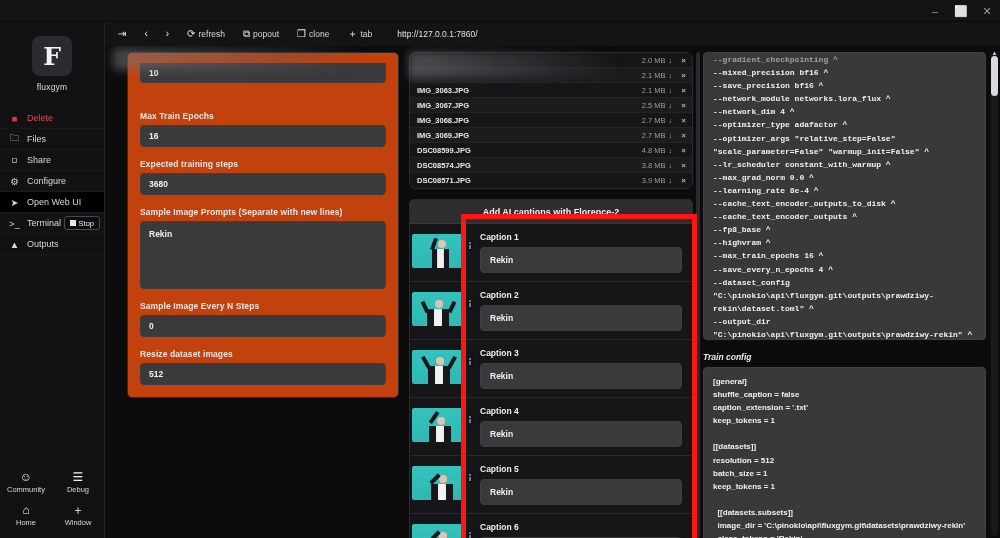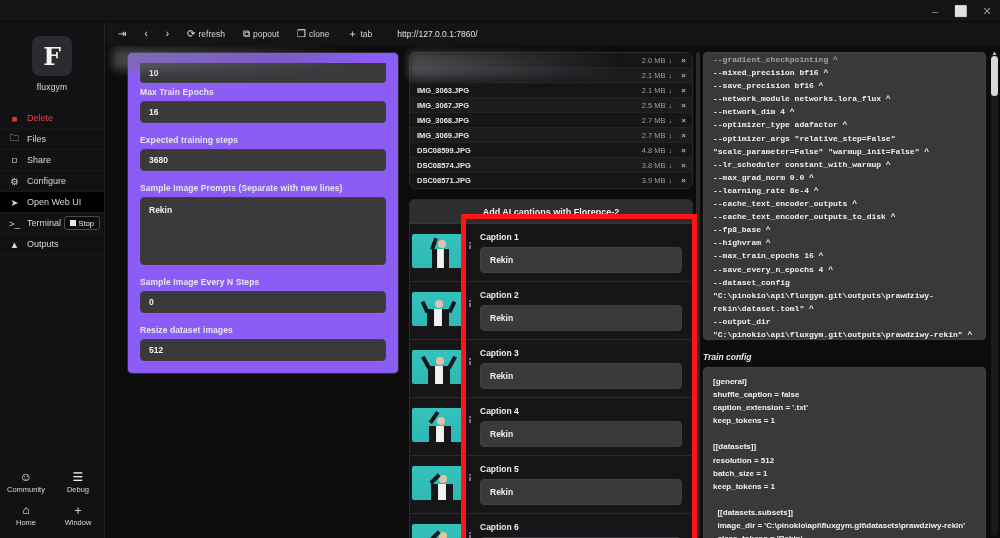--- a/index.html
+++ b/index.html
@@ -106,21 +106,21 @@
     background: linear-gradient(90deg, rgba(120,120,125,.55), rgba(90,90,95,.30) 70%, rgba(60,60,64,0));
     filter: blur(5px); z-index: 6; pointer-events: none;
   }
 
   .col { min-width: 0; }
   .col-left   { width: 300px; flex: 0 0 300px; padding: 0 6px 0 22px; }
   .col-mid    { width: 292px; flex: 0 0 292px; padding: 0 4px; }
   .col-right  { flex: 1 1 auto; padding: 0 14px 0 6px; }
 
   .card {
-    background: #8b5cf6; border: 1px solid #2c2c30; border-radius: 5px;
+    background: #c2410c; border: 1px solid #2c2c30; border-radius: 5px;
     padding: 10px 12px;
   }
 
   
   .field { margin-bottom: 12px; }
   .field-label {
     font-size: 8.5px; font-weight: bold; color: #e8e8e8;
     margin-bottom: 4px; letter-spacing: .1px;
   }
   .input {
@@ -369,21 +369,21 @@
 
     <div class="page">
 
       <div class="blur-head"></div>
 
       <div class="col col-left">
         <div class="card">
 
           <div class="input-partial">10</div>
 
-          <div class="field" style="margin-top:4px">
+          <div class="field" style="margin-top:28px">
             <div class="field-label">Max Train Epochs</div>
             <div class="input">16</div>
           </div>
 
           <div class="field">
             <div class="field-label">Expected training steps</div>
             <div class="input">3680</div>
           </div>
 
           <div class="field">
@@ -614,22 +614,22 @@
           <div class="ln">--gradient_checkpointing ^</div>
           <div class="ln">--mixed_precision bf16 ^</div>
           <div class="ln">--save_precision bf16 ^</div>
           <div class="ln">--network_module networks.lora_flux ^</div>
           <div class="ln">--network_dim 4 ^</div>
           <div class="ln">--optimizer_type adafactor ^</div>
           <div class="ln">--optimizer_args "relative_step=False" "scale_parameter=False" "warmup_init=False" ^</div>
           <div class="ln">--lr_scheduler constant_with_warmup ^</div>
           <div class="ln">--max_grad_norm 0.0 ^</div>
           <div class="ln">--learning_rate 8e-4 ^</div>
+          <div class="ln">--cache_text_encoder_outputs_to_disk ^</div>
           <div class="ln">--cache_text_encoder_outputs ^</div>
-          <div class="ln">--cache_text_encoder_outputs_to_disk ^</div>
           <div class="ln">--fp8_base ^</div>
           <div class="ln">--highvram ^</div>
           <div class="ln">--max_train_epochs 16 ^</div>
           <div class="ln">--save_every_n_epochs 4 ^</div>
           <div class="ln">--dataset_config "C:\pinokio\api\fluxgym.git\outputs\prawdziwy-rekin\dataset.toml" ^</div>
           <div class="ln">--output_dir "C:\pinokio\api\fluxgym.git\outputs\prawdziwy-rekin" ^</div>
           <div class="ln">--timestep_sampling shift ^</div>
           <div class="ln">--output_name prawdziwy-rekin ^</div>
 
         </div>

